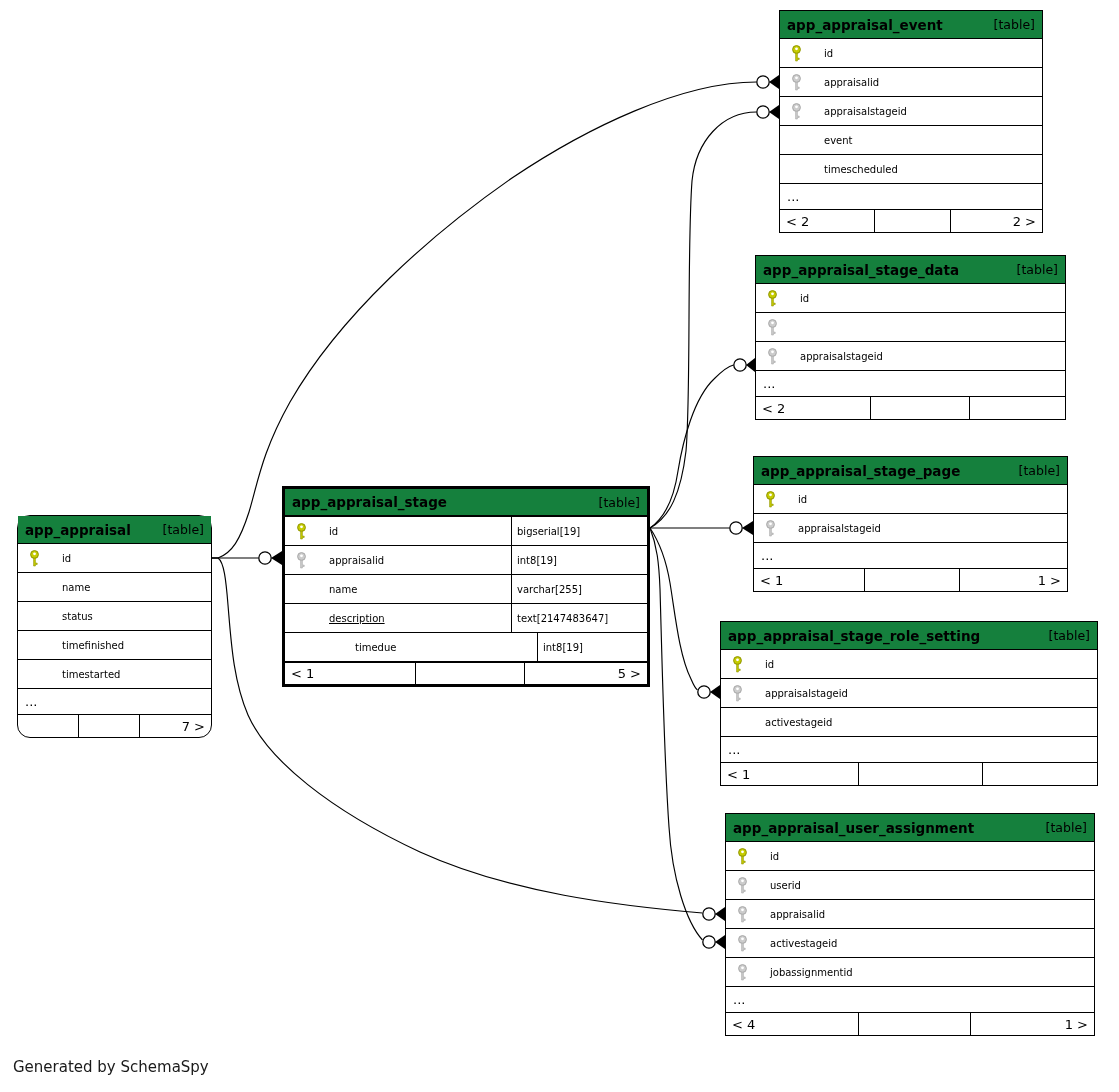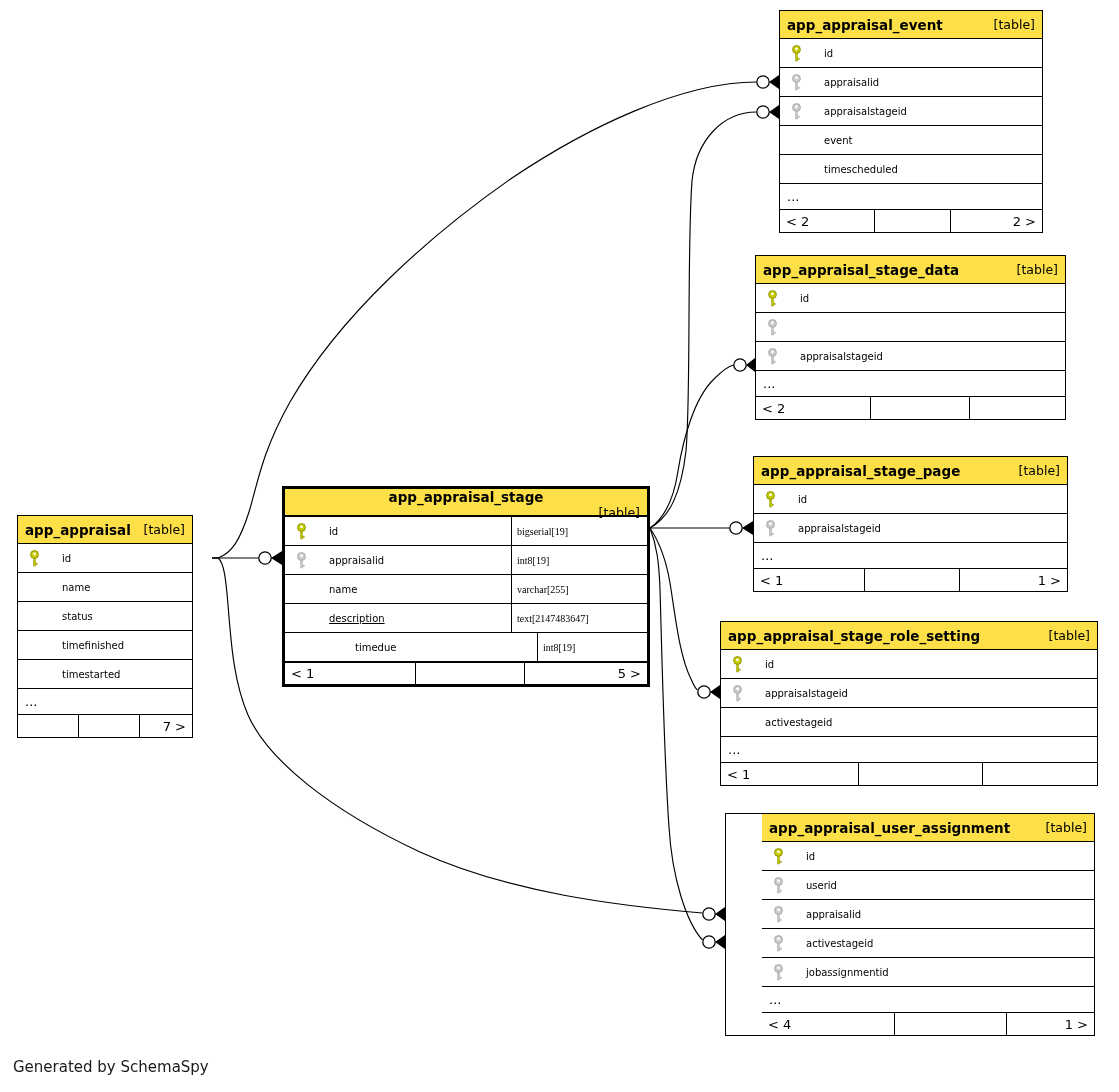--- a/index.html
+++ b/index.html
@@ -6,34 +6,34 @@
   #canvas{
     position:relative;width:1119px;height:1092px;overflow:hidden;
     font-family:"DejaVu Sans","Liberation Sans",sans-serif;background:#fff;
   }
   #edge-layer{position:absolute;left:0;top:0;width:1119px;height:1092px;}
   .table-node{
     position:absolute;background:#fff;border:1.4px solid #000;box-sizing:border-box;
   }
   .table-node.highlight{border-width:3px;}
   .t-header{
-    height:28px;background:#fde047;border-bottom:1.4px solid #000;
+    height:28px;background:#15803d;border-bottom:1.4px solid #000;
     display:flex;align-items:center;padding:0 7px;box-sizing:border-box;white-space:nowrap;
   }
-  .highlight .t-header{border-bottom-width:2px;flex-direction:column;}
+  .highlight .t-header{border-bottom-width:2px;}
   .t-name{font-weight:bold;font-size:13.5px;color:#000;}
   .t-badge{margin-left:auto;font-size:12.5px;color:#000;padding-left:10px;}
   .t-row{
     height:29px;position:relative;display:flex;align-items:stretch;
     border-bottom:1px solid #000;box-sizing:border-box;font-size:10px;color:#000;
   }
   .lbl-cell{display:flex;align-items:center;padding-left:44px;box-sizing:border-box;}
   .type-cell{
     flex:1;display:flex;align-items:center;border-left:1px solid #000;
-    padding:0 5px;box-sizing:border-box;white-space:nowrap;font-family:Liberation Serif, serif;
+    padding:0 5px;box-sizing:border-box;white-space:nowrap;
   }
   .key-ico{position:absolute;left:11px;top:50%;margin-top:-8px;}
   .t-ell{
     height:26px;border-bottom:1px solid #000;display:flex;align-items:center;
     padding-left:7px;box-sizing:border-box;font-size:13px;
   }
   .t-footer{height:22px;display:flex;box-sizing:border-box;font-size:13px;}
   .highlight .t-footer{border-top:1px solid #000;}
   .f-cell{display:flex;align-items:center;padding:0 6px;box-sizing:border-box;white-space:nowrap;}
   .f-cell.mid,.f-cell.last{border-left:1px solid #000;}
@@ -200,21 +200,21 @@
         <div class="t-row">
           <span class="lbl-cell">activestageid</span>
         </div>
         <div class="t-ell">...</div>
         <div class="t-footer">
           <span class="f-cell first" style="width: 137px;">&lt; 1</span>
           <span class="f-cell mid" style="width: 124px;"></span>
           <span class="f-cell last"></span>
         </div>
       </div>
-      <div class="table-node" style="left: 725px; top: 813px; width: 370px; padding-left: 36px;">
+      <div class="table-node" style="left: 725px; top: 813px; width: 370px;">
         <div class="t-header">
           <span class="t-name">app_appraisal_user_assignment</span>
           <span class="t-badge">[table]</span>
         </div>
         <div class="t-row">
           <span class="key-ico"><svg width="11" height="17" viewBox="0 0 11 17">
     <circle cx="5.5" cy="4.5" r="3.9" fill="#c6cc00" stroke="#8f9400" stroke-width="1"></circle>
     <circle cx="5.5" cy="3.8" r="1.4" fill="#fff"></circle>
     <path d="M4.6 8.2 L4.6 16 L6.4 16 L6.4 14.5 L8.2 14.5 L8.2 13.1 L6.4 13.1 L6.4 8.2 Z" fill="#c6cc00" stroke="#8f9400" stroke-width="0.6"></path>
   </svg></span>
@@ -293,21 +293,21 @@
         <div class="t-row">
           <span class="lbl-cell" style="width: 226px; margin-left: 26px;">timedue</span>
           <span class="type-cell">int8[19]</span>
         </div>
         <div class="t-footer">
           <span class="f-cell first" style="width: 130px;">&lt; 1</span>
           <span class="f-cell mid" style="width: 109px;"></span>
           <span class="f-cell last">5 &gt;</span>
         </div>
       </div>
-      <div class="table-node" style="left: 17px; top: 515px; width: 176px;">
+      <div class="table-node" style="left: 17px; top: 515px; width: 195px; border-radius: 13px;">
         <div class="t-header">
           <span class="t-name">app_appraisal</span>
           <span class="t-badge">[table]</span>
         </div>
         <div class="t-row">
           <span class="key-ico"><svg width="11" height="17" viewBox="0 0 11 17">
     <circle cx="5.5" cy="4.5" r="3.9" fill="#c6cc00" stroke="#8f9400" stroke-width="1"></circle>
     <circle cx="5.5" cy="3.8" r="1.4" fill="#fff"></circle>
     <path d="M4.6 8.2 L4.6 16 L6.4 16 L6.4 14.5 L8.2 14.5 L8.2 13.1 L6.4 13.1 L6.4 8.2 Z" fill="#c6cc00" stroke="#8f9400" stroke-width="0.6"></path>
   </svg></span>

